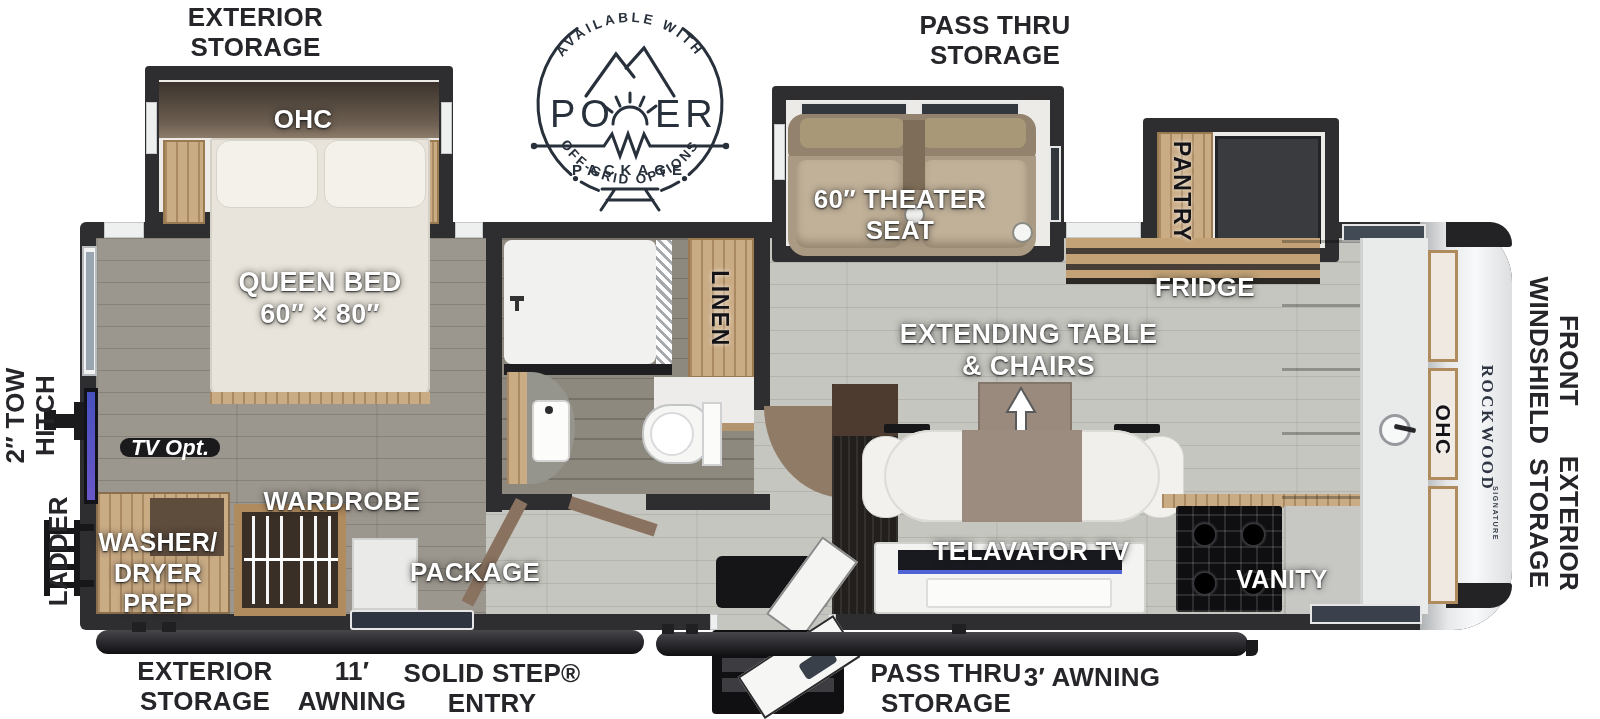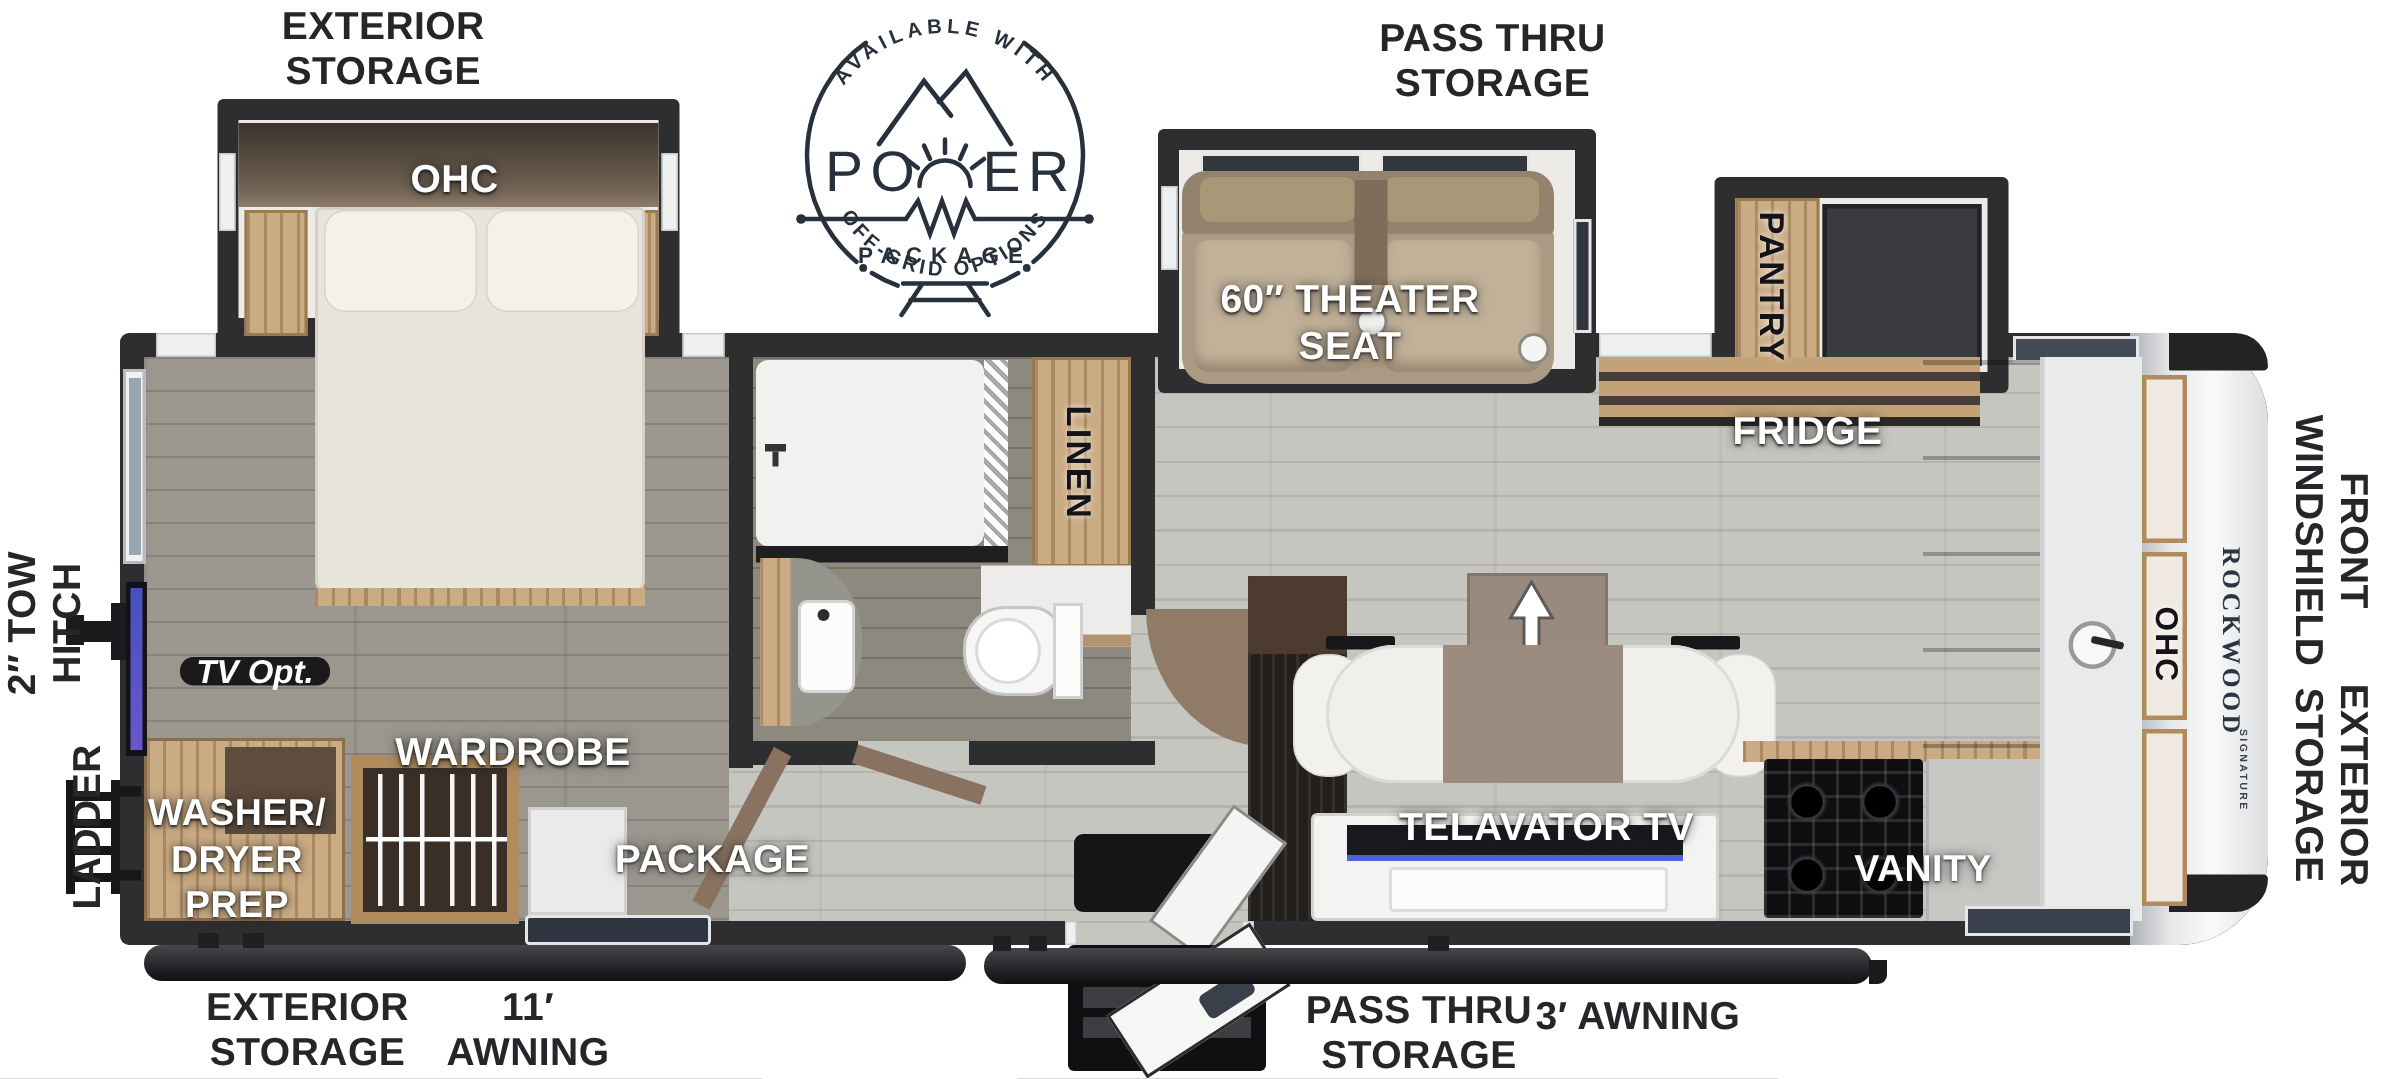--- a/index.html
+++ b/index.html
@@ -228,26 +228,30 @@
     </text>
     <text font-size="13.5" letter-spacing="2.4" fill="#27303b" font-weight="600">
       <textPath href="#arcBot" startOffset="50%" text-anchor="middle">OFF-GRID OPTIONS</textPath>
     </text>
     <text x="30" y="127" font-size="38" letter-spacing="5" font-weight="500" fill="#27303b">PO</text>
     <text x="135" y="127" font-size="38" letter-spacing="5" font-weight="500" fill="#27303b">ER</text>
     <text x="110" y="175" text-anchor="middle" font-size="15" letter-spacing="6" font-weight="600" fill="#27303b">PACKAGE</text>
   </svg>
 
   <div class="lbl in" style="left:243px;top:104px;width:120px">OHC</div>
+  <div class="lbl in" style="left:210px;top:266px;width:220px;font-size:27px">QUEEN BED
+60″ × 80″</div>
   <div class="badge-box" style="left:120px;top:438px;width:100px;height:19px;font-size:22px">TV Opt.</div>
   <div class="lbl in" style="left:800px;top:184px;width:200px">60″ THEATER
 SEAT</div>
   <div class="lbl vblack" style="left:1121px;top:178px;width:120px;transform:rotate(90deg)">PANTRY</div>
   <div class="lbl in" style="left:1120px;top:272px;width:170px">FRIDGE</div>
   <div class="lbl vblack" style="left:654px;top:295px;width:130px;transform:rotate(90deg)">LINEN</div>
+  <div class="lbl in" style="left:896px;top:318px;width:265px;font-size:27px">EXTENDING TABLE
+&amp; CHAIRS</div>
   <div class="lbl in" style="left:242px;top:486px;width:200px">WARDROBE</div>
   <div class="lbl in" style="left:395px;top:557px;width:160px">PACKAGE</div>
   <div class="lbl in sm" style="left:88px;top:527px;width:140px;line-height:1.22">WASHER/
 DRYER
 PREP</div>
   <div class="lbl in" style="left:906px;top:536px;width:250px">TELAVATOR TV</div>
   <div class="lbl in sm" style="left:1212px;top:564px;width:140px">VANITY</div>
   <div class="lbl vblack" style="left:1408px;top:418px;width:70px;font-size:21px;transform:rotate(90deg)">OHC</div>
   <div class="lbl" style="left:1422px;top:418px;width:130px;font-family:'Liberation Serif',serif;font-size:17px;font-weight:700;
               letter-spacing:2.5px;color:#2e3542;transform:rotate(90deg)">ROCKWOOD</div>
@@ -261,17 +265,19 @@
 HITCH</div>
   <div class="lbl out" style="left:-2px;top:536px;width:120px;transform:rotate(-90deg)">LADDER</div>
   <div class="lbl out" style="left:1459px;top:330px;width:190px;transform:rotate(90deg)">FRONT
 WINDSHIELD</div>
   <div class="lbl out" style="left:1474px;top:493px;width:160px;transform:rotate(90deg)">EXTERIOR
 STORAGE</div>
   <div class="lbl out" style="left:95px;top:656px;width:220px">EXTERIOR
 STORAGE</div>
   <div class="lbl out" style="left:262px;top:656px;width:180px">11′
 AWNING</div>
+  <div class="lbl out" style="left:392px;top:658px;width:200px">SOLID STEP®
+ENTRY</div>
   <div class="lbl out" style="left:846px;top:658px;width:200px">PASS THRU
 STORAGE</div>
   <div class="lbl out" style="left:992px;top:662px;width:200px">3′ AWNING</div>
 
 </div>
 
 </body></html>

